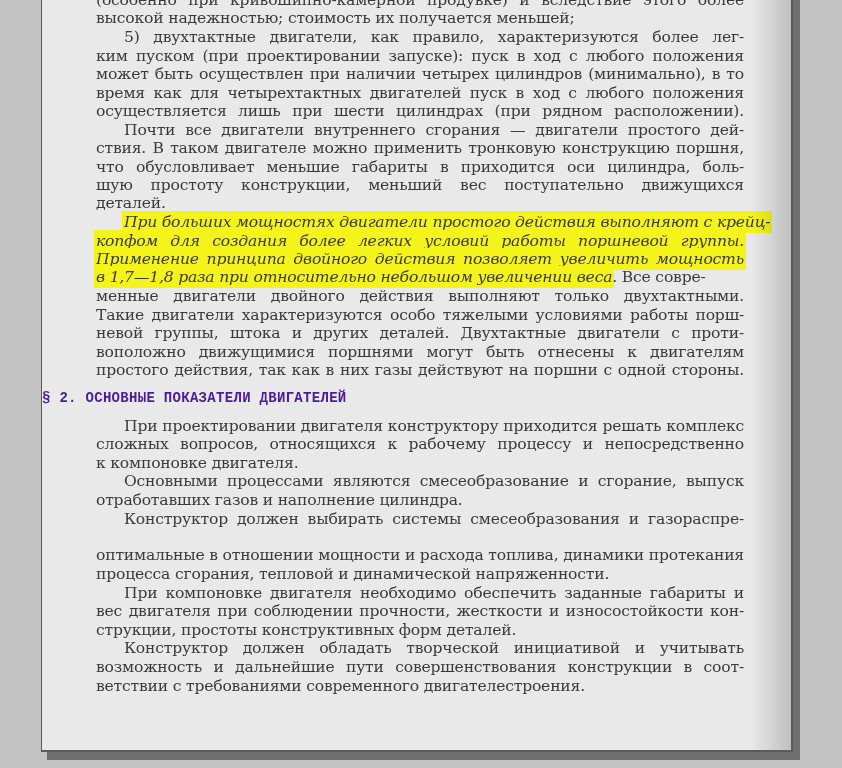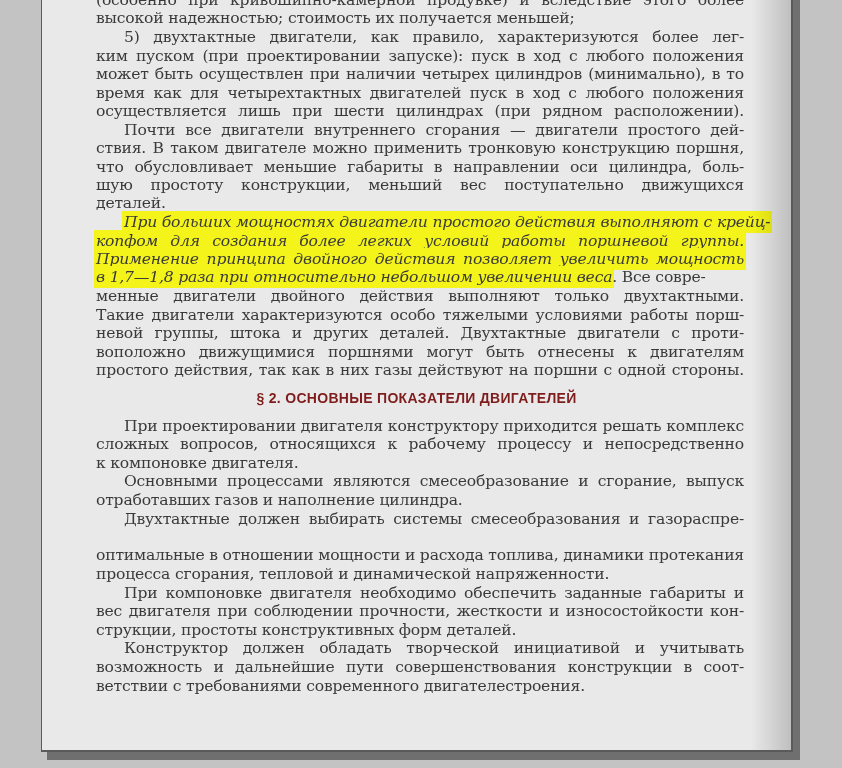--- a/index.html
+++ b/index.html
@@ -30,41 +30,41 @@
   .line {
     position:absolute; left:54px; width:648px;
     font-size:15.6px; line-height:18px; color:#3a3a3a;
     white-space:nowrap;
     text-align:justify; text-align-last:justify;
     letter-spacing:-0.2px;
   }
   .line.indent { left:82px; width:620px; }
   .line.last { text-align-last:left; }
   .heading {
-    position:absolute; left:0; width:100%; text-align:center;
-    font-family:Liberation Sans, sans-serif; font-weight:bold;
-    font-size:14px; letter-spacing:0.3px; color:#7f1d1d;
+    position:absolute; left:0; width:100%; 
+    font-family:Liberation Mono, monospace; font-weight:bold;
+    font-size:14px; letter-spacing:0.3px; color:#4c1d95;
   }
   .hl { background:#f4f41a; box-shadow:0 0 0 2px #f4f41a;font-style:italic; }
 </style>
 </head>
 <body>
 
 <div class="page-shadow"></div>
 <div class="page">
   <div class="line" style="top:1px">(особенно при кривошипно-камерной продувке) и вследствие этого более</div>
   <div class="line last" style="top:19px">высокой надежностью; стоимость их получается меньшей;</div>
   <div class="line indent" style="top:38px">5) двухтактные двигатели, как правило, характеризуются более лег-</div>
   <div class="line" style="top:57px">ким пуском (при проектировании запуске): пуск в ход с любого положения</div>
   <div class="line" style="top:75px">может быть осуществлен при наличии четырех цилиндров (минимально), в то</div>
   <div class="line" style="top:94px">время как для четырехтактных двигателей пуск в ход с любого положения</div>
   <div class="line" style="top:112px">осуществляется лишь при шести цилиндрах (при рядном расположении).</div>
   <div class="line indent" style="top:131px">Почти все двигатели внутреннего сгорания — двигатели простого дей-</div>
   <div class="line" style="top:149px">ствия. В таком двигателе можно применить тронковую конструкцию поршня,</div>
-  <div class="line" style="top:168px">что обусловливает меньшие габариты в направлении оси цилиндра, боль-</div>
+  <div class="line" style="top:168px">что обусловливает меньшие габариты в приходится оси цилиндра, боль-</div>
   <div class="line" style="top:186px">шую простоту конструкции, меньший вес поступательно движущихся</div>
   <div class="line last" style="top:204px">деталей.</div>
 
   <div class="line indent" style="top:223px"><span class="hl">При больших мощностях двигатели простого действия выполняют с крейц-</span></div>
   <div class="line" style="top:242px"><span class="hl">копфом для создания более легких условий работы поршневой группы.</span></div>
   <div class="line" style="top:260px"><span class="hl">Применение принципа двойного действия позволяет увеличить мощность</span></div>
   <div class="line" style="top:278px; text-align-last:left; text-align:left;"><span class="hl">в 1,7—1,8 раза при относительно небольшом увеличении веса</span><span>. Все совре-</span></div>
 
   <div class="line" style="top:297px">менные двигатели двойного действия выполняют только двухтактными.</div>
   <div class="line" style="top:316px">Такие двигатели характеризуются особо тяжелыми условиями работы порш-</div>
@@ -72,21 +72,21 @@
   <div class="line" style="top:353px">воположно движущимися поршнями могут быть отнесены к двигателям</div>
   <div class="line" style="top:371px">простого действия, так как в них газы действуют на поршни с одной стороны.</div>
 
   <div class="heading" style="top:400px">§ 2. ОСНОВНЫЕ ПОКАЗАТЕЛИ ДВИГАТЕЛЕЙ</div>
 
   <div class="line indent" style="top:427px">При проектировании двигателя конструктору приходится решать комплекс</div>
   <div class="line" style="top:445px">сложных вопросов, относящихся к рабочему процессу и непосредственно</div>
   <div class="line last" style="top:464px">к компоновке двигателя.</div>
   <div class="line indent" style="top:482px">Основными процессами являются смесеобразование и сгорание, выпуск</div>
   <div class="line last" style="top:501px">отработавших газов и наполнение цилиндра.</div>
-  <div class="line indent" style="top:520px">Двухтактные должен выбирать системы смесеобразования и газораспре-</div>
+  <div class="line indent" style="top:520px">Конструктор должен выбирать системы смесеобразования и газораспре-</div>
   <div class="line" style="top:556px">оптимальные в отношении мощности и расхода топлива, динамики протекания</div>
   <div class="line last" style="top:575px">процесса сгорания, тепловой и динамической напряженности.</div>
   <div class="line indent" style="top:594px">При компоновке двигателя необходимо обеспечить заданные габариты и</div>
   <div class="line" style="top:612px">вес двигателя при соблюдении прочности, жесткости и износостойкости кон-</div>
   <div class="line last" style="top:631px">струкции, простоты конструктивных форм деталей.</div>
   <div class="line indent" style="top:649px">Конструктор должен обладать творческой инициативой и учитывать</div>
   <div class="line" style="top:668px">возможность и дальнейшие пути совершенствования конструкции в соот-</div>
   <div class="line last" style="top:687px">ветствии с требованиями современного двигателестроения.</div>
 </div>
 

